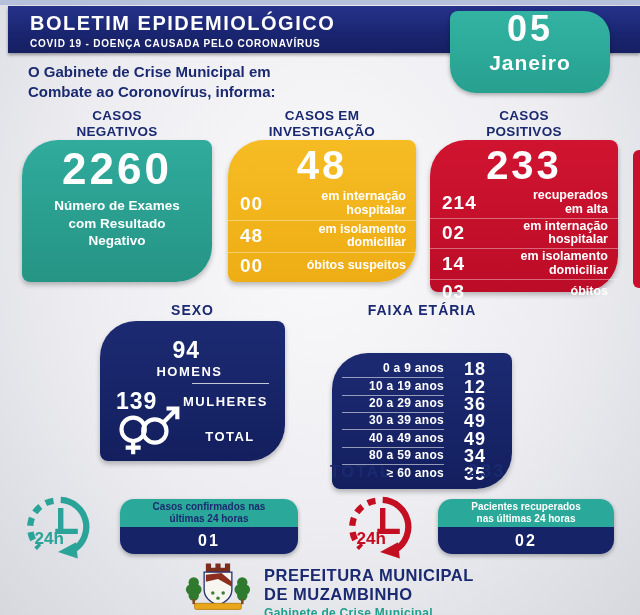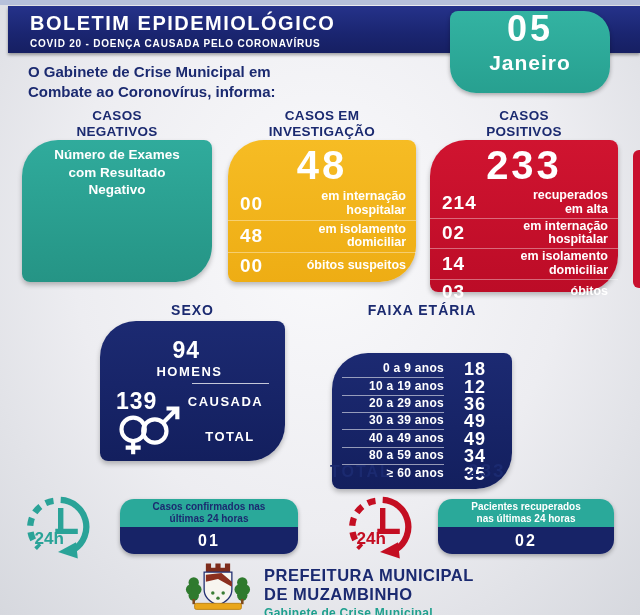--- a/index.html
+++ b/index.html
@@ -108,37 +108,38 @@
   .red-sliver{position:absolute;left:633px;top:150px;width:7px;height:138px;background:#c8102e;border-radius:6px 0 0 6px;}
 </style>
 </head>
 <body>
 
 <div class="page">
   <div class="top-strip"></div>
 
   <div class="header-bar">
     <div class="header-title">BOLETIM EPIDEMIOLÓGICO</div>
-    <div class="header-subtitle">COVID 20 - DOENÇA CAUSADA PELO CORONAVÍRUS</div>
+    <div class="header-subtitle">COVID 19 - DOENÇA CAUSADA PELO CORONAVÍRUS</div>
   </div>
   <div class="date-box">
     <div class="date-day">05</div>
     <div class="date-month">Janeiro</div>
   </div>
   <div class="intro">O Gabinete de Crise Municipal em
 Combate ao Coronovírus, informa:</div>
 
   <div class="col-header h1">CASOS
 NEGATIVOS</div>
   <div class="col-header h2">CASOS EM
 INVESTIGAÇÃO</div>
   <div class="col-header h3">CASOS
 POSITIVOS</div>
 
   <div class="card teal">
+    <div class="big-value">2260</div>
     <div class="card-desc">Número de Exames
 com Resultado
 Negativo</div>
   </div>
 
   <div class="card yellow">
     <div class="big-value">48</div>
     <div class="rows">
       <div class="srow">
         <span class="num">00</span>
@@ -185,21 +186,21 @@
 
   <div class="panel-title sexo">SEXO</div>
   <div class="panel sexo">
     <div class="sx-row first">
       <span class="num">94</span>
       <span class="lbl">HOMENS</span>
     </div>
     <div class="sx-sep"></div>
     <div class="sx-row">
       <span class="num">139</span>
-      <span class="lbl">CAUSADA</span>
+      <span class="lbl">MULHERES</span>
     </div>
     <div class="sx-total">TOTAL</div>
     <svg class="gender-svg" width="78" height="60" viewBox="0 0 90 72" fill="none" stroke="#ffffff" stroke-width="5">
       <circle cx="26" cy="40" r="14"></circle>
       <path d="M26 54 V 70 M17 62 H 35"></path>
       <circle cx="52" cy="42" r="14"></circle>
       <path d="M62 32 L 78 16 M66 15 H 79 V 28"></path>
     </svg>
   </div>
 

